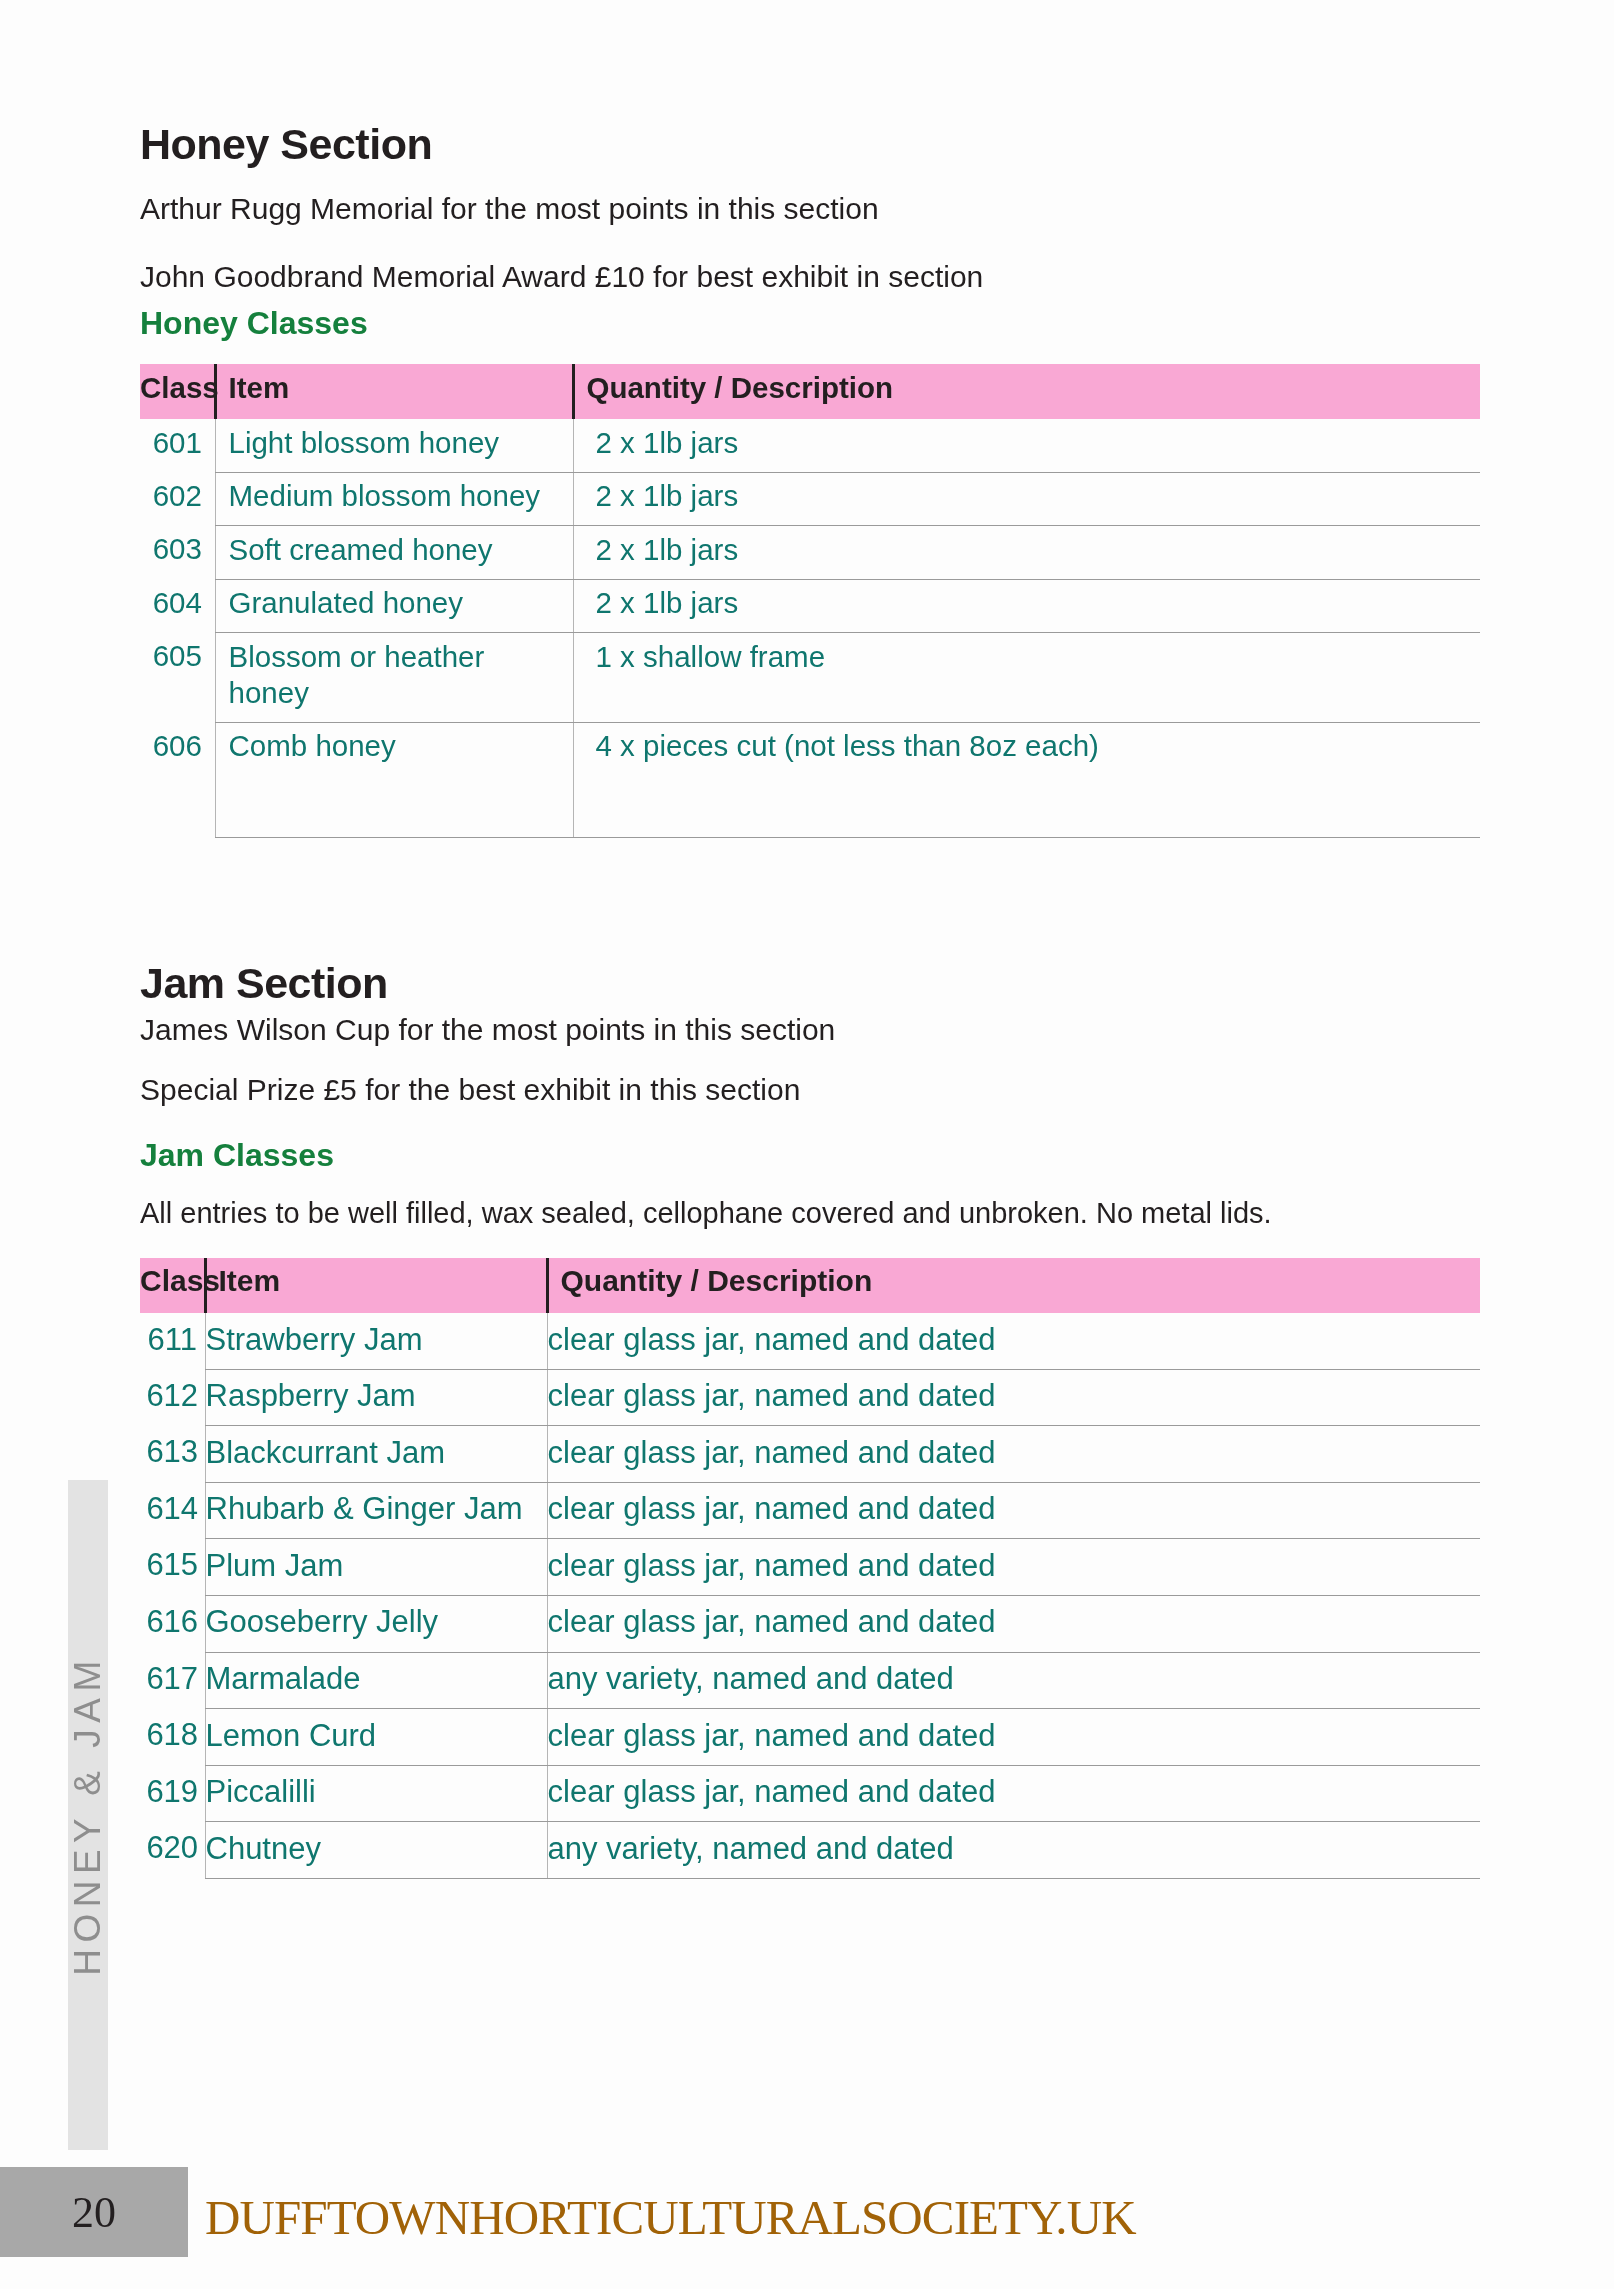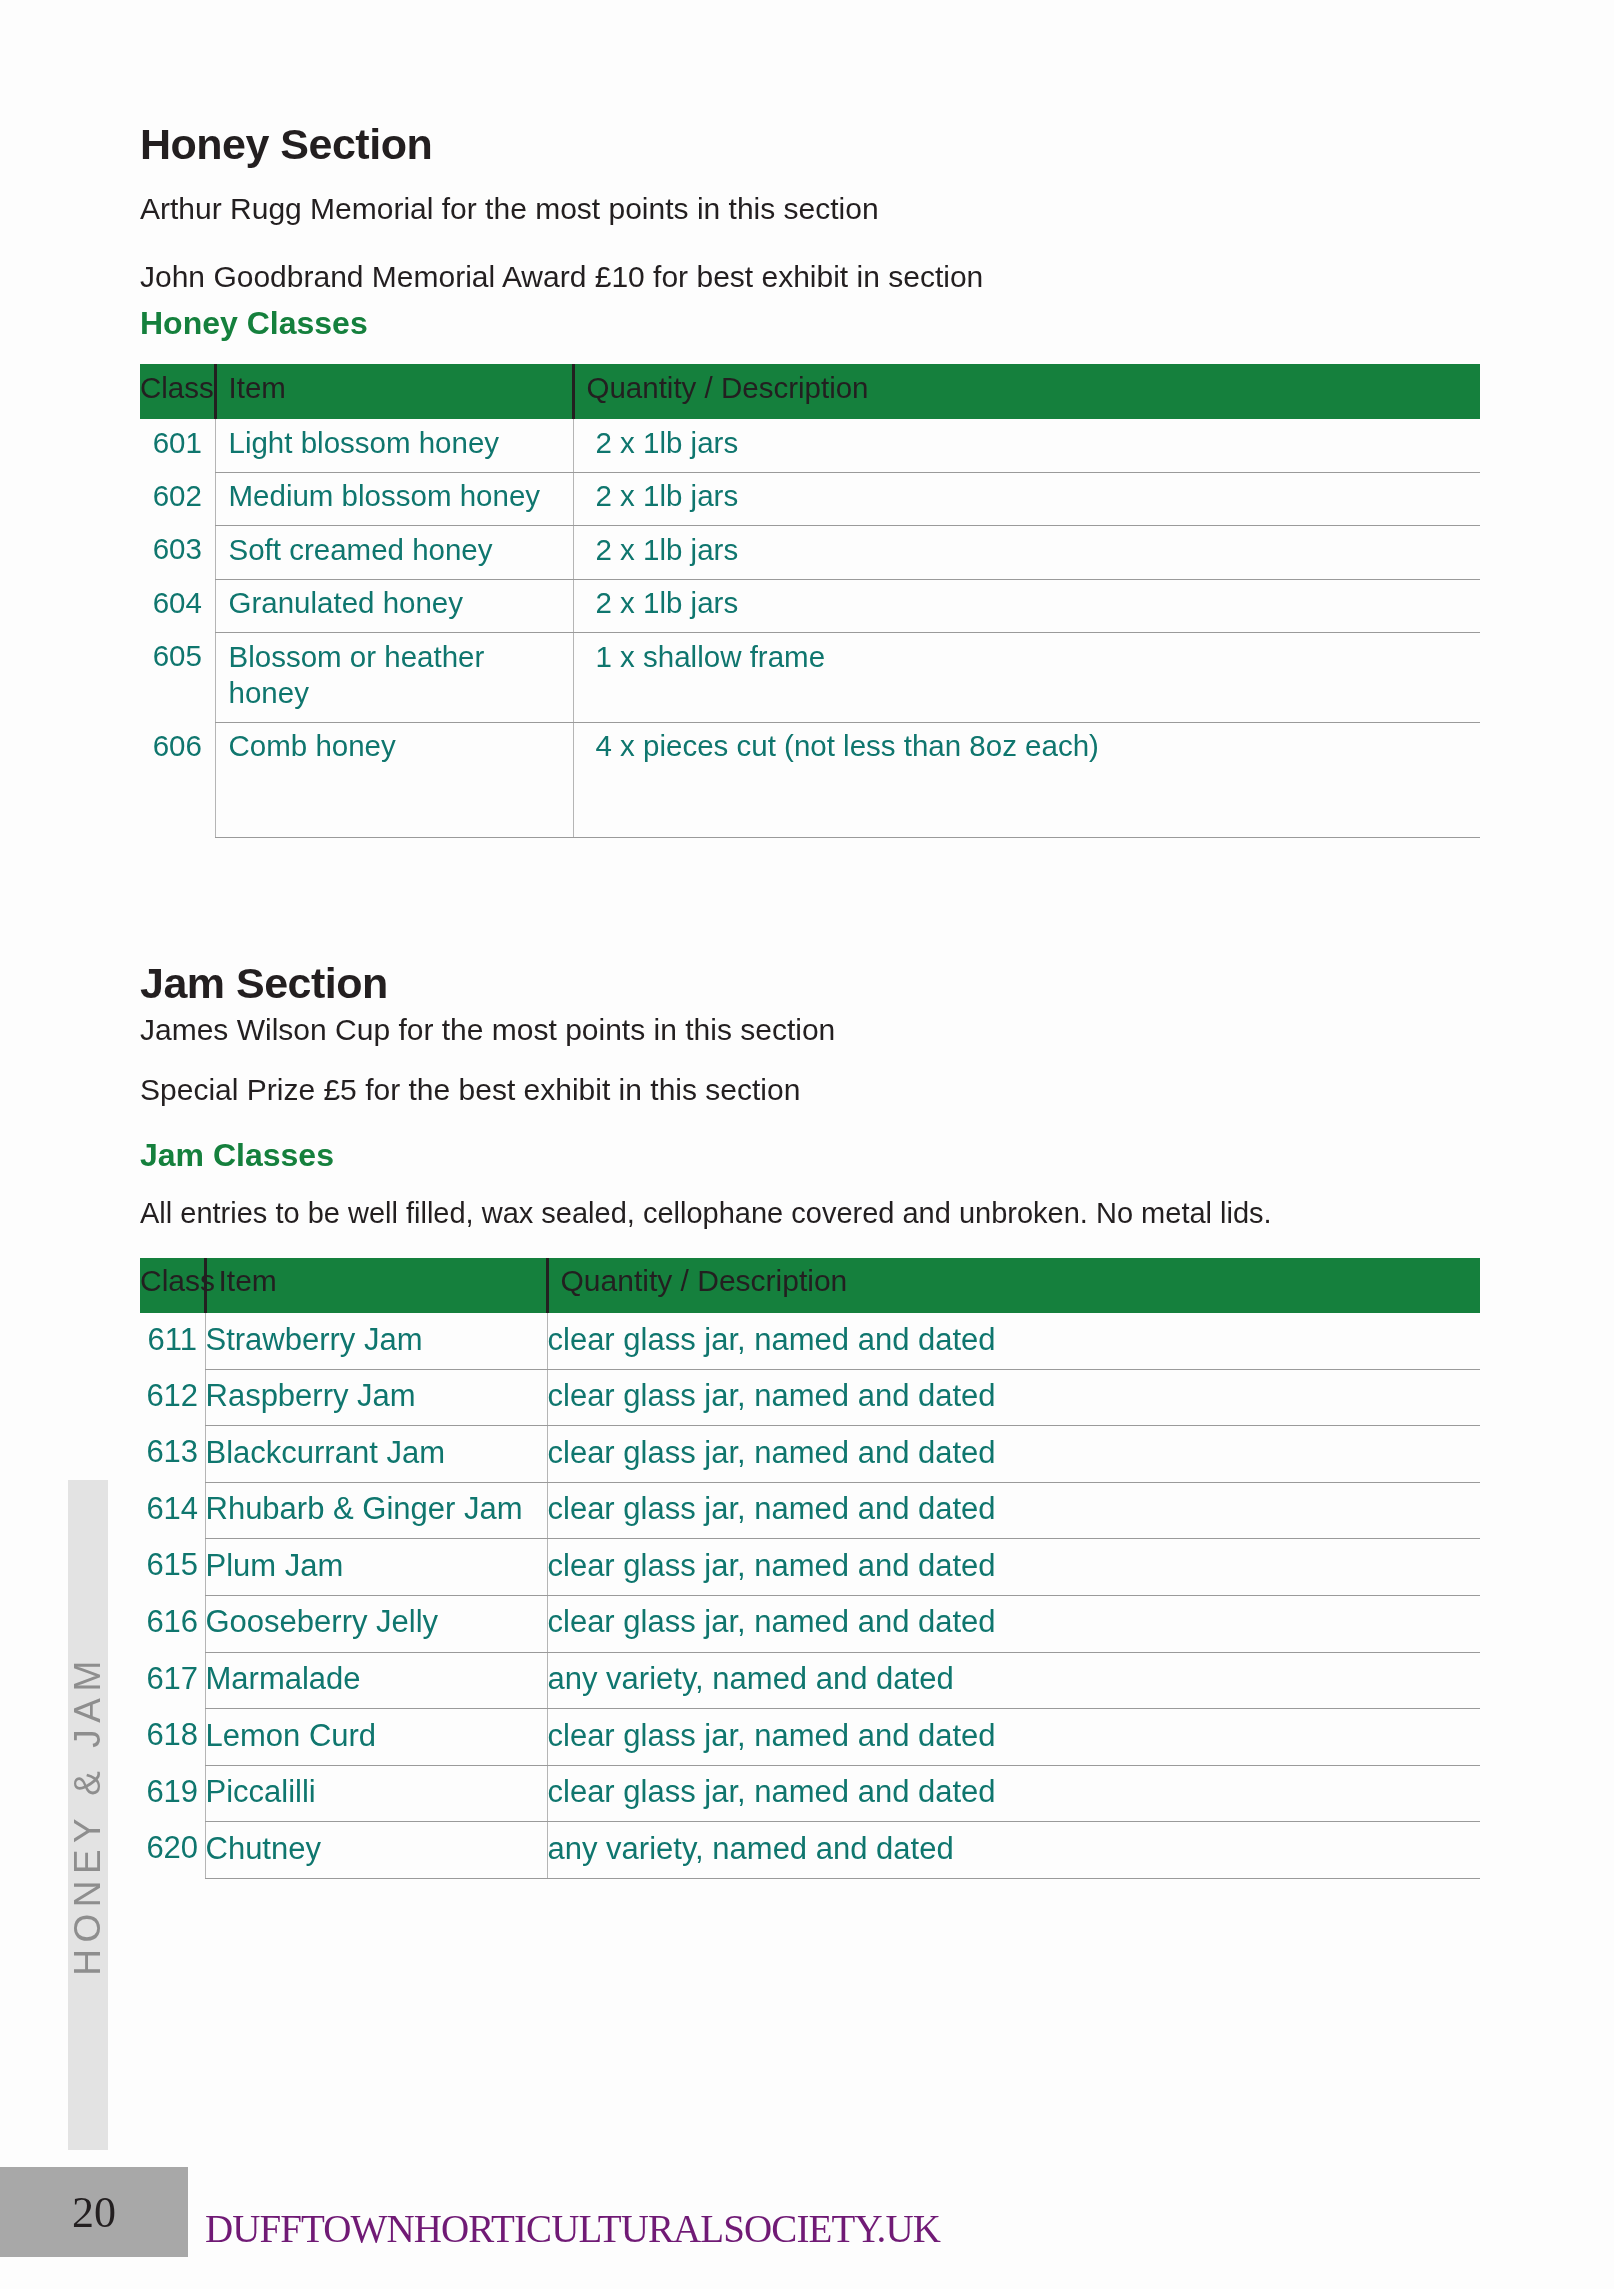--- a/index.html
+++ b/index.html
@@ -83,22 +83,22 @@
     color: #231f20;
   }
 
   
   table.classes {
     border-collapse: collapse;
     width: 1340px;
     table-layout: fixed;
   }
   table.classes thead th {
-    background: #15803d;
-    font-weight: 400;
+    background: #f9a8d4;
+    font-weight: 700;
     text-align: left;
     vertical-align: top;
     color: #231f20;
     padding: 6.5px 0 14.8px 0;
   }
   table.classes thead th.c-class {
     text-align: center;
     padding-left: 0;
   }
   table.classes thead th.c-item {
@@ -170,28 +170,28 @@
     display: flex;
     align-items: center;
     justify-content: center;
     font-size: 44px;
     color: #231f20;
     font-family: "Liberation Serif", serif;
   }
   .footer-url {
     position: absolute;
     left: 205px;
-    top: 16px;
+    top: 5px;
     height: 90px;
     display: flex;
     align-items: center;
     font-family: "Liberation Serif", serif;
-    font-size: 39px;
+    font-size: 49px;
     letter-spacing: -0.9px;
-    color: #701a75;
+    color: #a16207;
   }
 
   .spacer-honey-title { height: 122px; }
 </style>
 </head>
 <body>
 
 <div class="page">
 
   <div class="side-tab">

